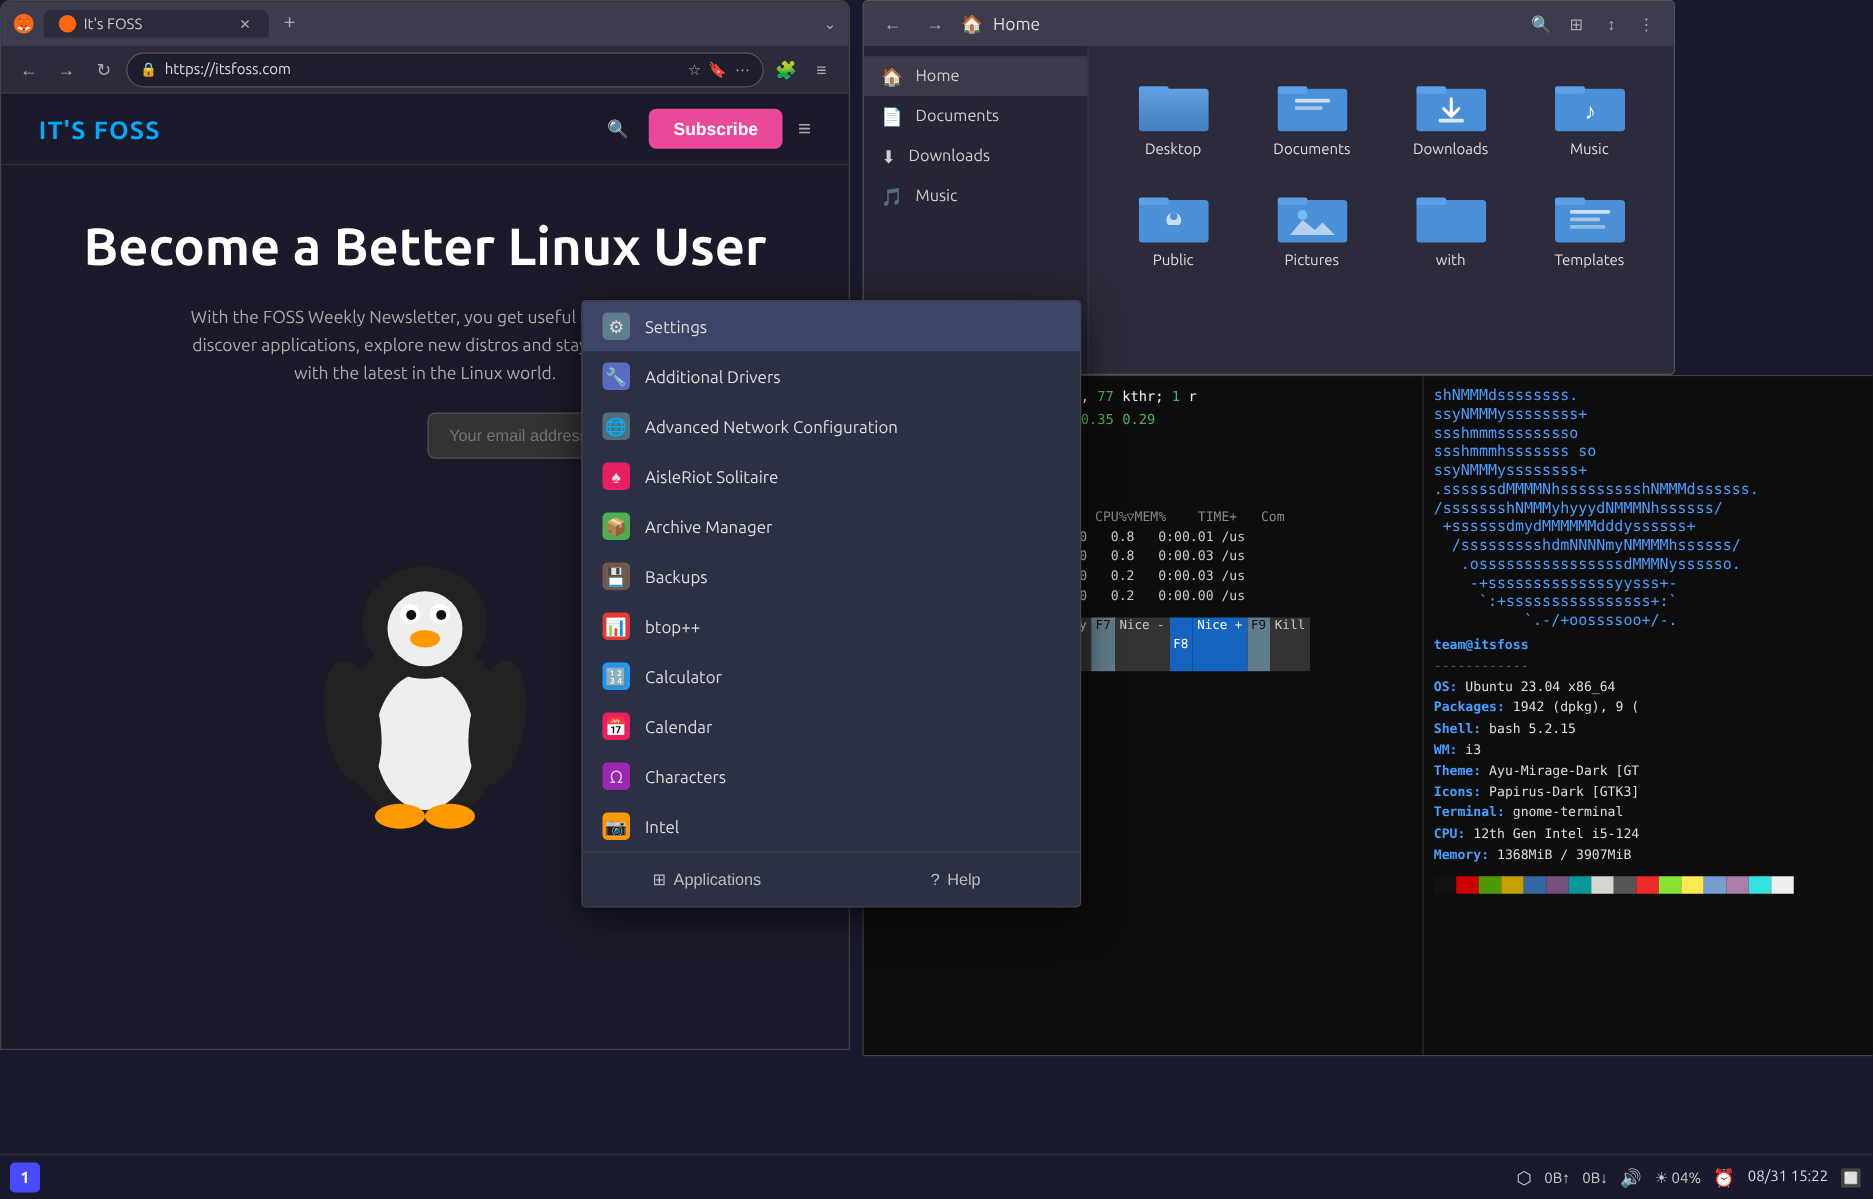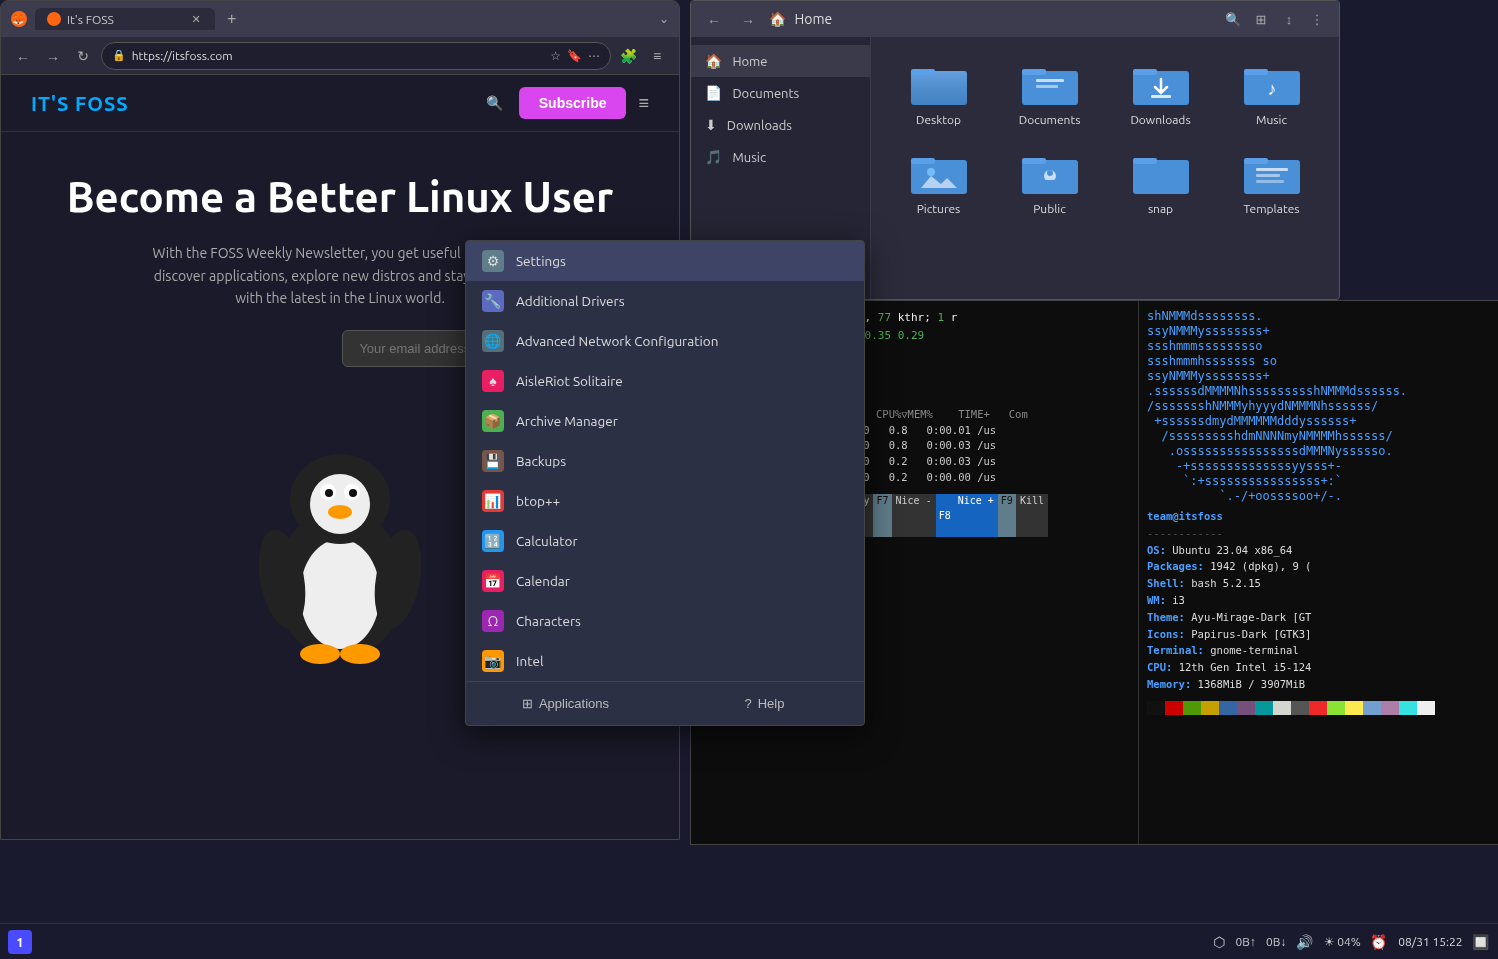--- a/index.html
+++ b/index.html
@@ -133,21 +133,21 @@
     .itsfoss-logo {
       font-size: 20px;
       font-weight: bold;
       color: #00aaff;
       letter-spacing: 1px;
     }
     .header-actions {
       display: flex; gap: 12px; align-items: center;
     }
     .subscribe-btn {
-      background: #d946ef;
+      background: #ec4899;
       color: white;
       border: none;
       padding: 8px 20px;
       border-radius: 6px;
       font-size: 14px;
       cursor: pointer;
       font-weight: 600;
       text-align: center;
     }
     .hamburger-btn {
@@ -700,41 +700,41 @@
           <rect x="0" y="10" width="56" height="34" rx="3" fill="#4a90d9"></rect>
           <rect x="0" y="8" width="24" height="6" rx="2" fill="#5a9fe8"></rect>
           <text x="28" y="34" text-anchor="middle" fill="white" font-size="18">♪</text>
         </svg>
         <span class="fm-folder-name">Music</span>
       </div>
       <div class="fm-folder">
         <svg class="folder-svg" viewBox="0 0 56 48">
           <rect x="0" y="10" width="56" height="34" rx="3" fill="#4a90d9"></rect>
           <rect x="0" y="8" width="24" height="6" rx="2" fill="#5a9fe8"></rect>
-          <circle cx="20" cy="22" r="4" fill="#7ec8ff" opacity="0.8"></circle>
-          <path d="M10 38 L20 26 L30 34 L36 28 L46 38Z" fill="white" opacity="0.6"></path>
-        </svg>
-        <span class="fm-folder-name">Pictures</span>
-      </div>
-      <div class="fm-folder">
-        <svg class="folder-svg" viewBox="0 0 56 48">
-          <rect x="0" y="10" width="56" height="34" rx="3" fill="#4a90d9"></rect>
-          <rect x="0" y="8" width="24" height="6" rx="2" fill="#5a9fe8"></rect>
           <circle cx="28" cy="26" r="6" fill="white" opacity="0.7"></circle>
           <circle cx="28" cy="23" r="3" fill="#4a90d9"></circle>
           <rect x="20" y="30" width="16" height="6" rx="3" fill="#4a90d9"></rect>
         </svg>
         <span class="fm-folder-name">Public</span>
       </div>
       <div class="fm-folder">
         <svg class="folder-svg" viewBox="0 0 56 48">
           <rect x="0" y="10" width="56" height="34" rx="3" fill="#4a90d9"></rect>
           <rect x="0" y="8" width="24" height="6" rx="2" fill="#5a9fe8"></rect>
+          <circle cx="20" cy="22" r="4" fill="#7ec8ff" opacity="0.8"></circle>
+          <path d="M10 38 L20 26 L30 34 L36 28 L46 38Z" fill="white" opacity="0.6"></path>
         </svg>
-        <span class="fm-folder-name">snap</span>
+        <span class="fm-folder-name">Pictures</span>
+      </div>
+      <div class="fm-folder">
+        <svg class="folder-svg" viewBox="0 0 56 48">
+          <rect x="0" y="10" width="56" height="34" rx="3" fill="#4a90d9"></rect>
+          <rect x="0" y="8" width="24" height="6" rx="2" fill="#5a9fe8"></rect>
+        </svg>
+        <span class="fm-folder-name">with</span>
       </div>
       <div class="fm-folder">
         <svg class="folder-svg" viewBox="0 0 56 48">
           <rect x="0" y="10" width="56" height="34" rx="3" fill="#4a90d9"></rect>
           <rect x="0" y="8" width="24" height="6" rx="2" fill="#5a9fe8"></rect>
           <rect x="12" y="18" width="32" height="3" rx="1" fill="white" opacity="0.7"></rect>
           <rect x="12" y="24" width="24" height="3" rx="1" fill="white" opacity="0.5"></rect>
           <rect x="12" y="30" width="28" height="3" rx="1" fill="white" opacity="0.4"></rect>
         </svg>
         <span class="fm-folder-name">Templates</span>

